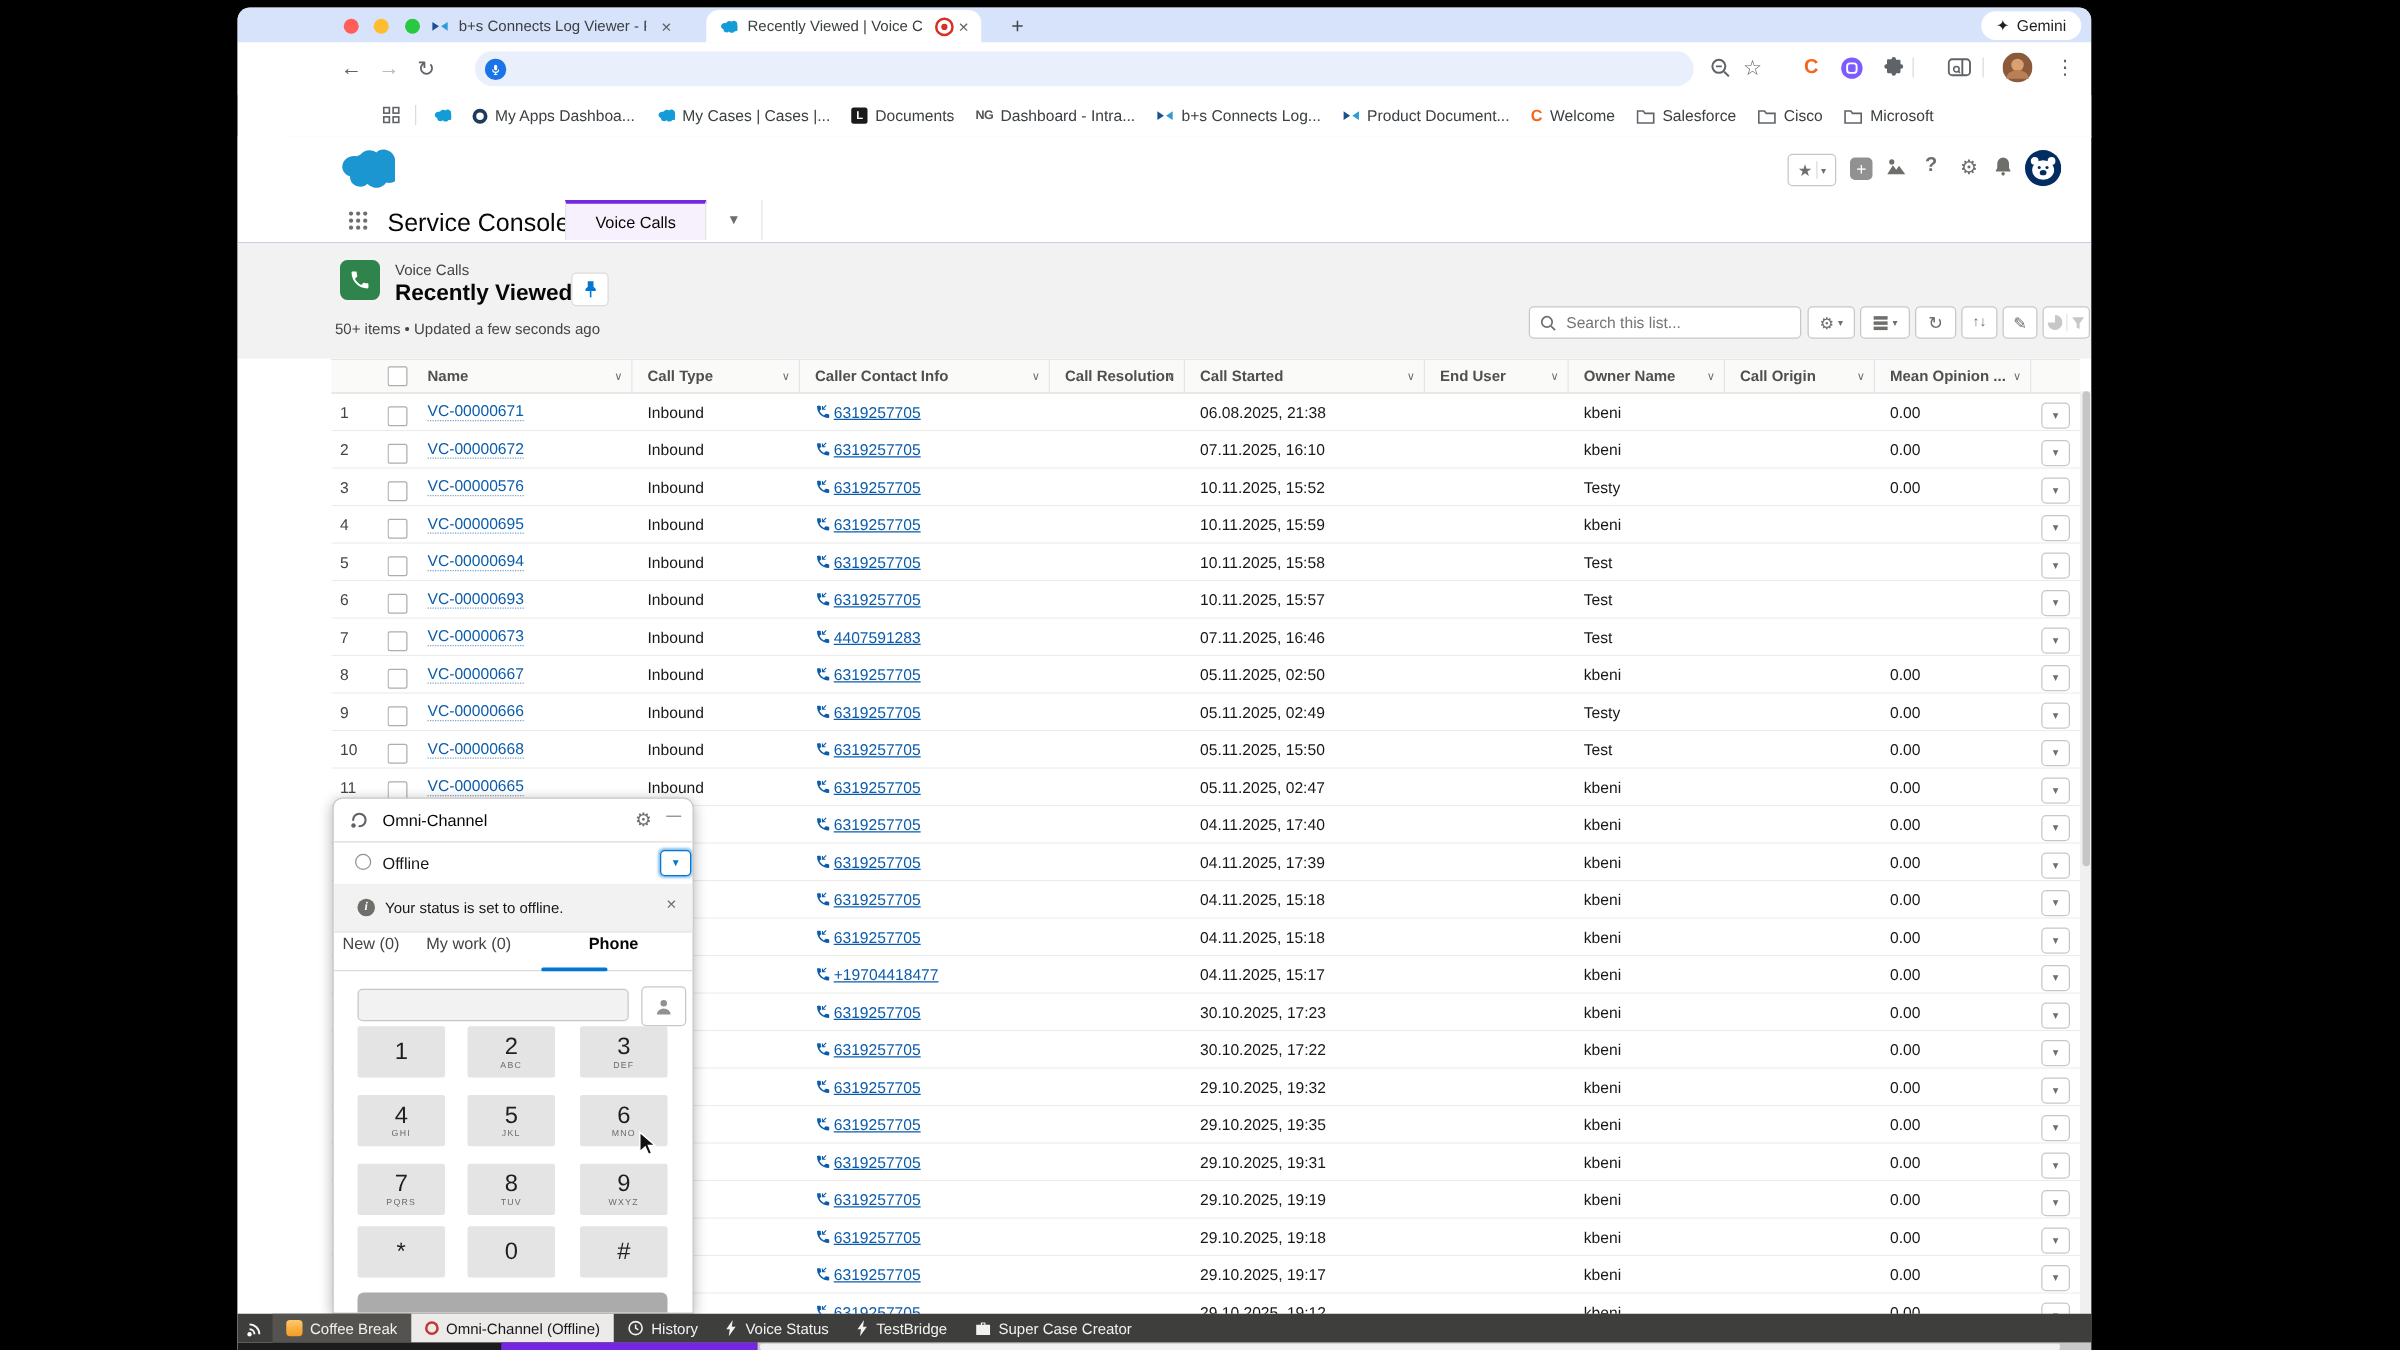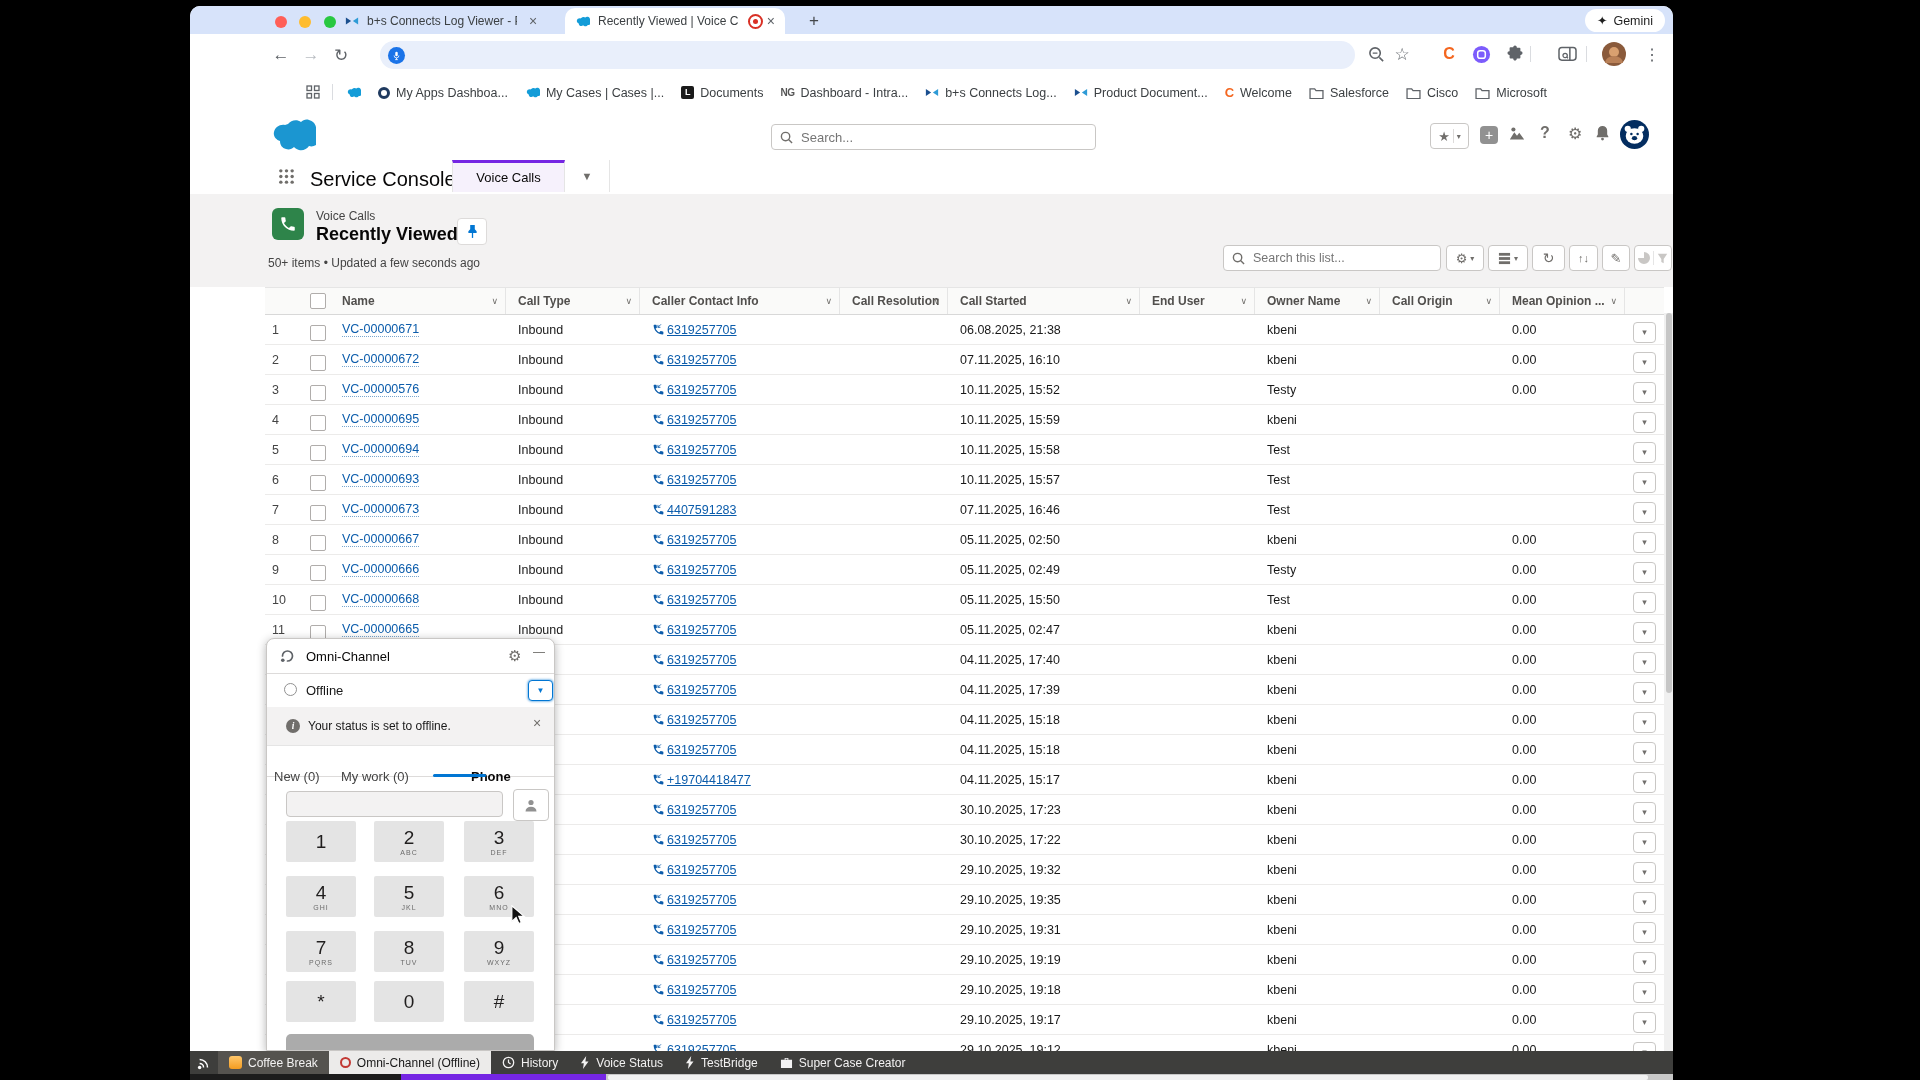--- a/index.html
+++ b/index.html
@@ -91,21 +91,21 @@
   .ring{width:13px;height:13px;border:1.5px solid #919191;border-radius:50%;box-sizing:border-box;}
   #statuslbl{position:absolute;left:39px;top:10px;font-size:13px;color:#181818;}
   #statusdd{position:absolute;left:261px;top:7px;width:23px;height:19px;border:1px solid #0176D3;border-radius:4px;
     box-shadow:0 0 2px 1px rgba(1,118,211,.45);display:flex;align-items:center;justify-content:center;
     color:#0176D3;font-size:8px;background:#fff;}
   #omnibanner{position:absolute;left:0;top:68px;width:100%;height:38px;background:#F3F2F2;border-bottom:1px solid #E5E5E5;}
   .infoi{width:14px;height:14px;border-radius:50%;background:#706E6B;color:#fff;font-size:9.5px;font-style:italic;
     font-weight:bold;display:flex;align-items:center;justify-content:center;font-family:"Liberation Serif",serif;}
   #bannertxt{position:absolute;left:41px;top:12px;font-size:12px;color:#181818;}
   #omnitabs{position:absolute;left:0;top:106px;width:100%;height:32px;border-bottom:1px solid #DDDBDA;box-sizing:border-box;}
-  .otab{position:absolute;top:24px;font-size:13px;color:#444;text-align:center;}
+  .otab{position:absolute;top:2px;font-size:13px;color:#444;text-align:center;}
   .otab.on{font-weight:bold;color:#080707;}
   #tabunder{position:absolute;left:166px;top:29px;width:53px;height:3px;background:#0176D3;border-radius:2px;}
   #dialinput{position:absolute;left:19px;top:152px;width:217px;height:26px;border:1px solid #C9C7C5;border-radius:4px;
     background:#F3F2F2;box-sizing:border-box;}
   #contactbtn{position:absolute;left:246px;top:150px;width:34px;height:30px;border:1px solid #C9C7C5;border-radius:4px;
     background:#fff;display:flex;align-items:center;justify-content:center;}
   .dkey{position:absolute;width:70px;height:41px;background:#E4E4E4;border-radius:2px;display:flex;flex-direction:column;
     align-items:center;justify-content:center;}
   .dkey .dg{font-size:19px;color:#201E1E;line-height:1;}
   .dkey .lt{font-size:7px;color:#6B6B6B;letter-spacing:1px;margin-top:2px;}
@@ -312,27 +312,20 @@
       </div>
     <span class="abs" style="right:30px;top:8px;color:#5F6368;font-size:13px;">»</span>
   </div>
 
   <div id="sfheader">
     <span class="abs icn" style="left:78px;top:8px;">
       <svg width="48" height="34" viewBox="0 0 48 34">
           <path fill="#1B96D1" d="M20 7c3-4 9-5 13-2 2-2 5-3 8-2 5 1 8 6 7 11 4 2 5 8 2 12-2 3-6 4-9 3-2 3-6 5-10 4-3-1-4-2-5-3-2 2-5 3-8 2-4-1-6-4-6-8-4-1-7-5-6-9 1-5 6-8 11-7z"></path>
         </svg>
     </span>
-    <div id="sfsearch">
-      <svg width="13" height="13" viewBox="0 0 14 14">
-          <circle cx="6" cy="6" r="4.5" fill="none" stroke="#706E6B" stroke-width="1.5"></circle>
-          <line x1="9.5" y1="9.5" x2="13" y2="13" stroke="#706E6B" stroke-width="1.5"></line>
-        </svg>
-      <input placeholder="Search..." style="">
-    </div>
     <div class="hdricon" style="left:1240px;width:37px;height:24px;border:1px solid #C9C7C5;border-radius:4px;">
       <span style="font-size:13px;">★</span>
         <span style="width:1px;height:14px;background:#DDDBDA;margin:0 3px;"></span>
         <span style="font-size:8px;">▾</span>
     </div>
     <div class="hdricon" style="left:1290px;width:18px;height:18px;top:17px;background:#919191;border-radius:4px;color:#fff;font-size:14px;">+</div>
     <span class="hdricon" style="left:1316px;top:16px;">
       <svg width="22" height="18" viewBox="0 0 24 20">
           <path fill="#706E6B" d="M4 16l5-8 3 4 2.5-3.5L20 16z"></path>
           <circle cx="8" cy="5" r="2.3" fill="#706E6B"></circle>

